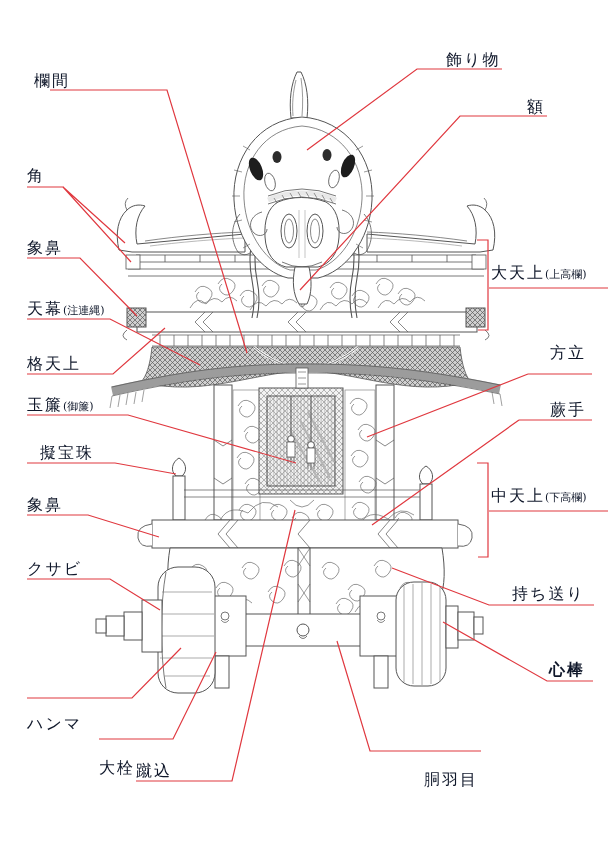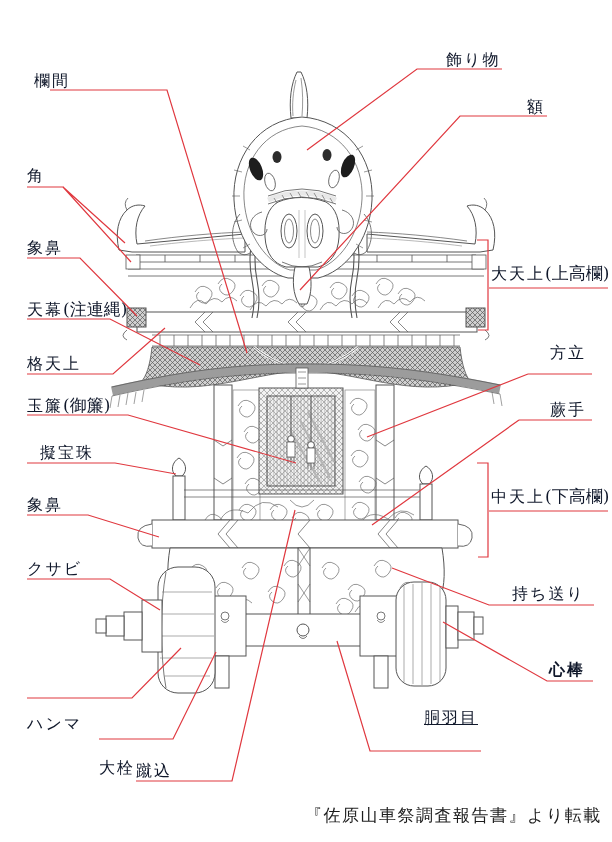--- a/index.html
+++ b/index.html
@@ -1,21 +1,21 @@
 <!DOCTYPE html>
 <html><head>
 <meta charset="utf-8">
 <style>
   html,body{margin:0;padding:0;background:#e9e9e9;}
   #page{position:relative;width:612px;height:842px;background:#ffffff;margin:0 auto;
         font-family:"DejaVu Serif","Liberation Serif",serif;overflow:hidden;}
   #art{position:absolute;left:0;top:0;}
   .lbl{position:absolute;color:#0f172a;font-size:16px;line-height:1.05;letter-spacing:2px;
        white-space:nowrap;font-weight:500;}
-  .lbl .sub{font-size:17px;letter-spacing:0px;}
+  .lbl .sub{font-size:11px;letter-spacing:0px;}
   .credit{position:absolute;color:#1c1c1c;font-size:17px;letter-spacing:1.5px;white-space:nowrap;}
 </style>
 </head>
 <body>
 
 <div id="page">
 
 <svg id="art" width="612" height="842" viewBox="0 0 612 842">
   <defs>
     <pattern id="xh" width="5" height="5" patternUnits="userSpaceOnUse">
@@ -287,17 +287,16 @@
 <div class="lbl" style="left:27px;top:561px;"><span>クサビ</span></div>
 <div class="lbl" style="left:27px;top:716px;"><span>ハンマ</span></div>
 <div class="lbl" style="left:99px;top:760px;"><span>大栓</span></div>
 <div class="lbl" style="left:136px;top:763px;"><span>蹴込</span></div>
 <div class="lbl" style="left:491px;top:265px;"><span>大天上</span><span class="sub">(上高欄)</span></div>
 <div class="lbl" style="left:550px;top:345px;"><span>方立</span></div>
 <div class="lbl" style="left:550px;top:402px;text-align:center;"><span>蕨手</span></div>
 <div class="lbl" style="left:491px;top:488px;"><span>中天上</span><span class="sub">(下高欄)</span></div>
 <div class="lbl" style="left:512px;top:586px;"><span>持ち送り</span></div>
 <div class="lbl" style="left:549px;top:662px;font-weight:bold;"><span>心棒</span></div>
-<div class="lbl" style="left:424px;top:710px;text-decoration:underline;"><span>胴羽目</span></div>
-
-<div class="credit" style="left:305px;top:804px;">『佐原山車祭調査報告書』より転載</div>
+<div class="lbl" style="left:424px;top:772px;"><span>胴羽目</span></div>
+
 
 </div>
 
 </body></html>

